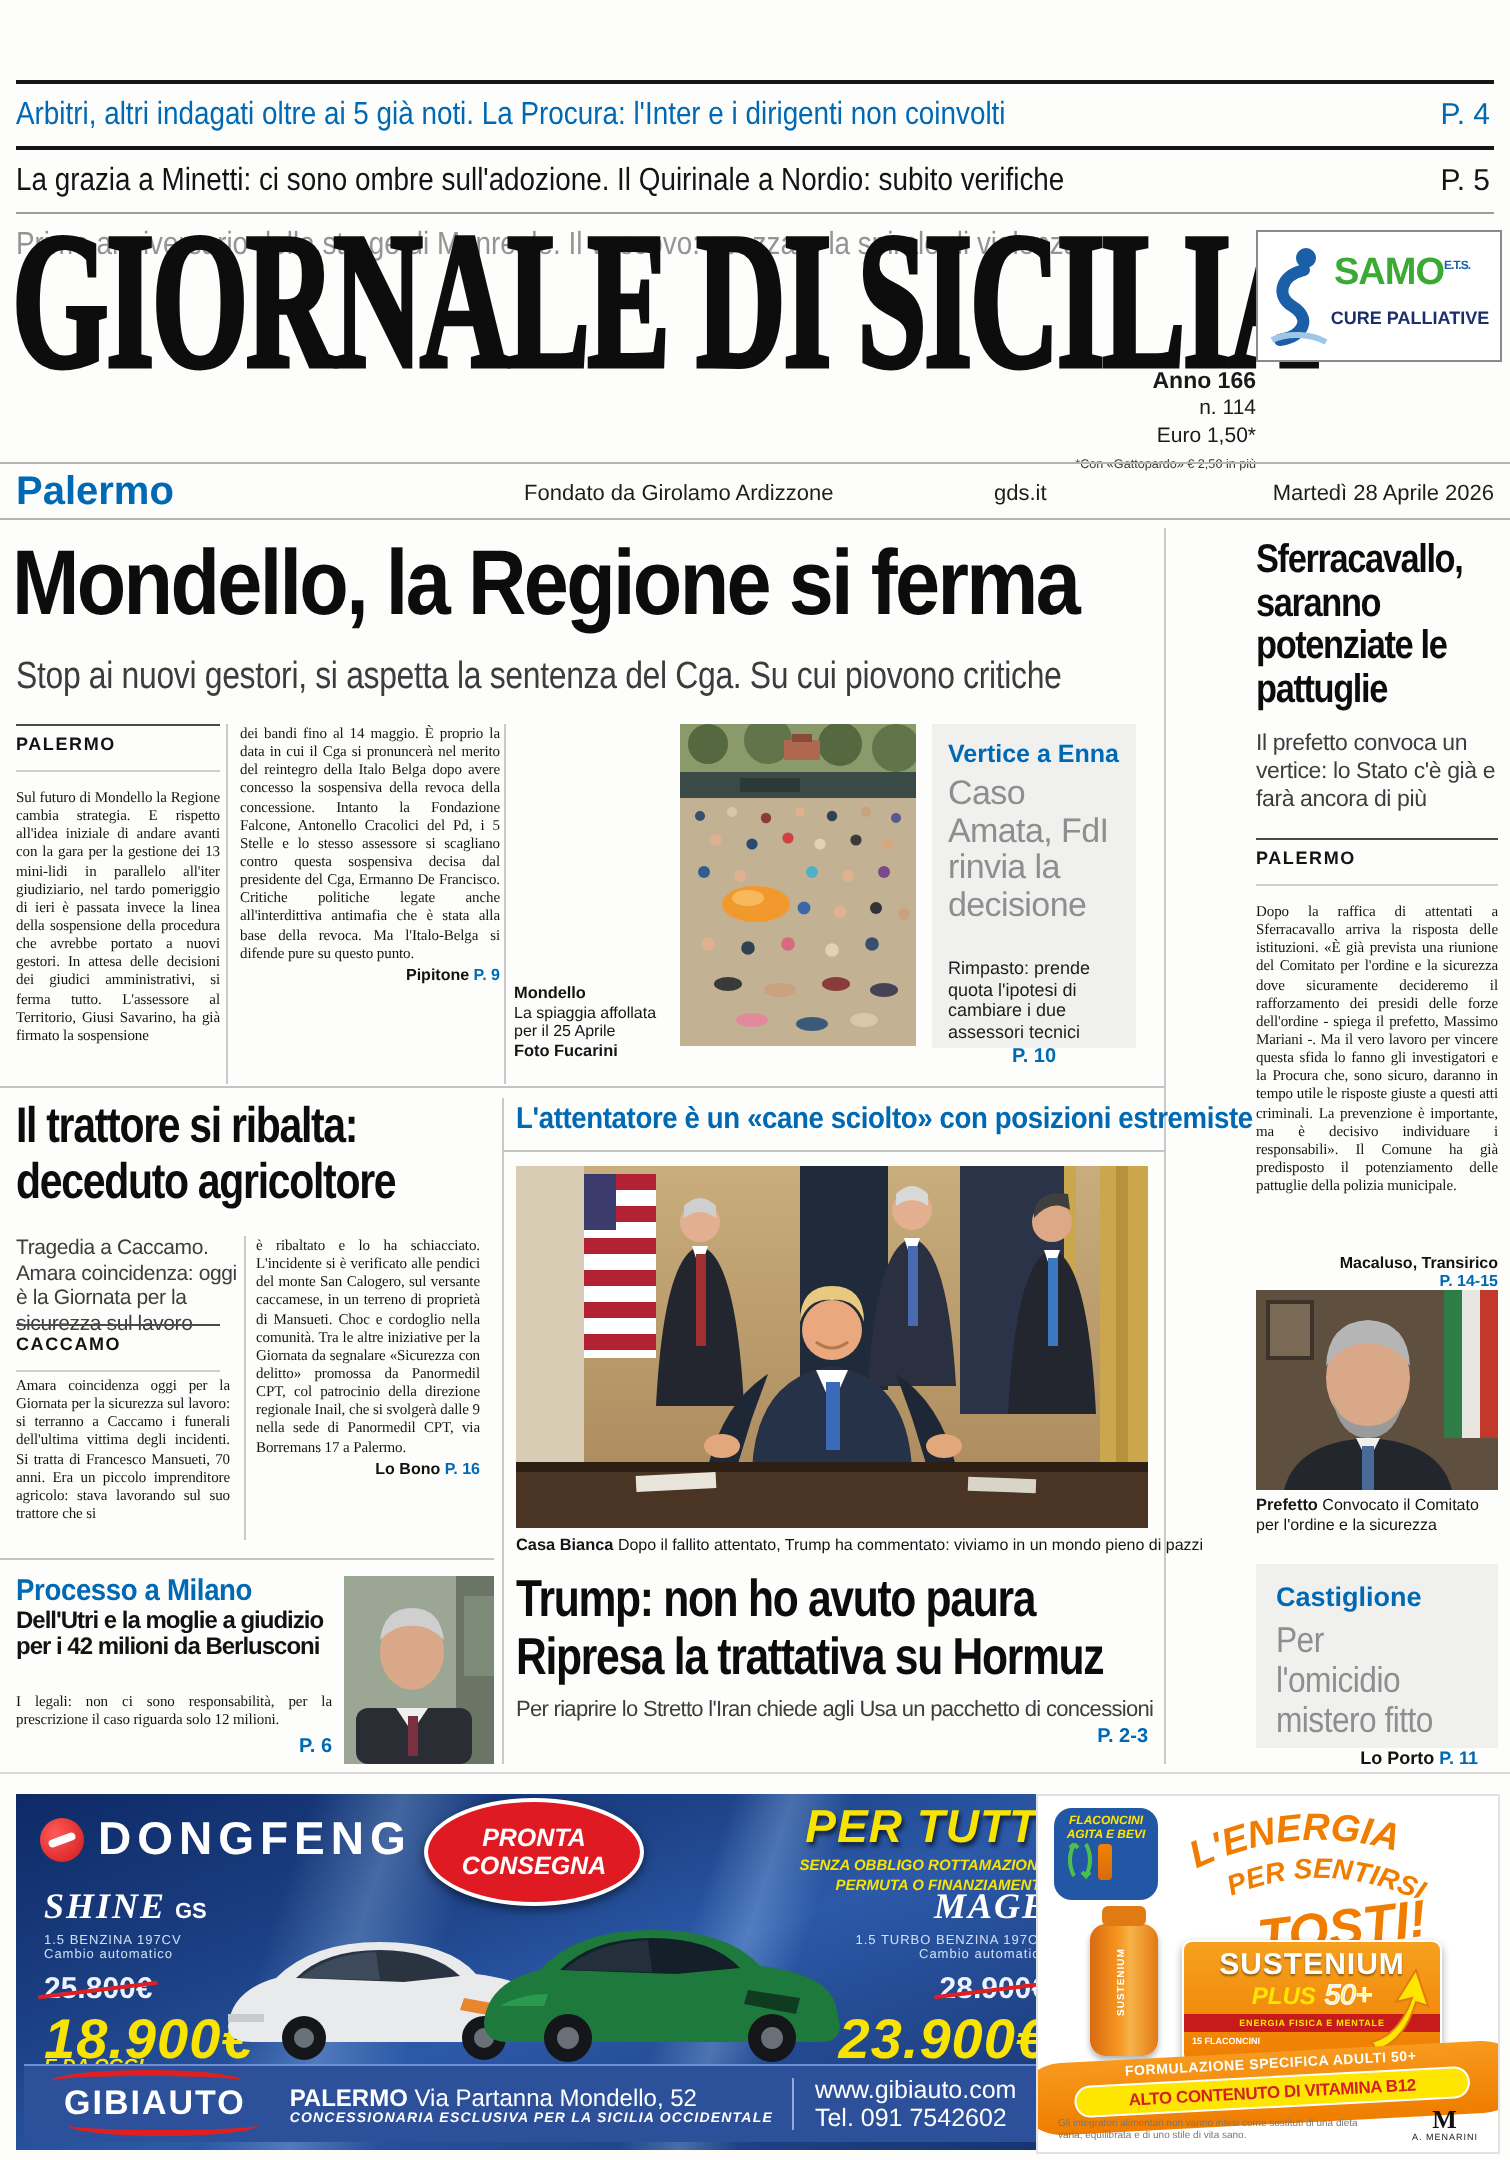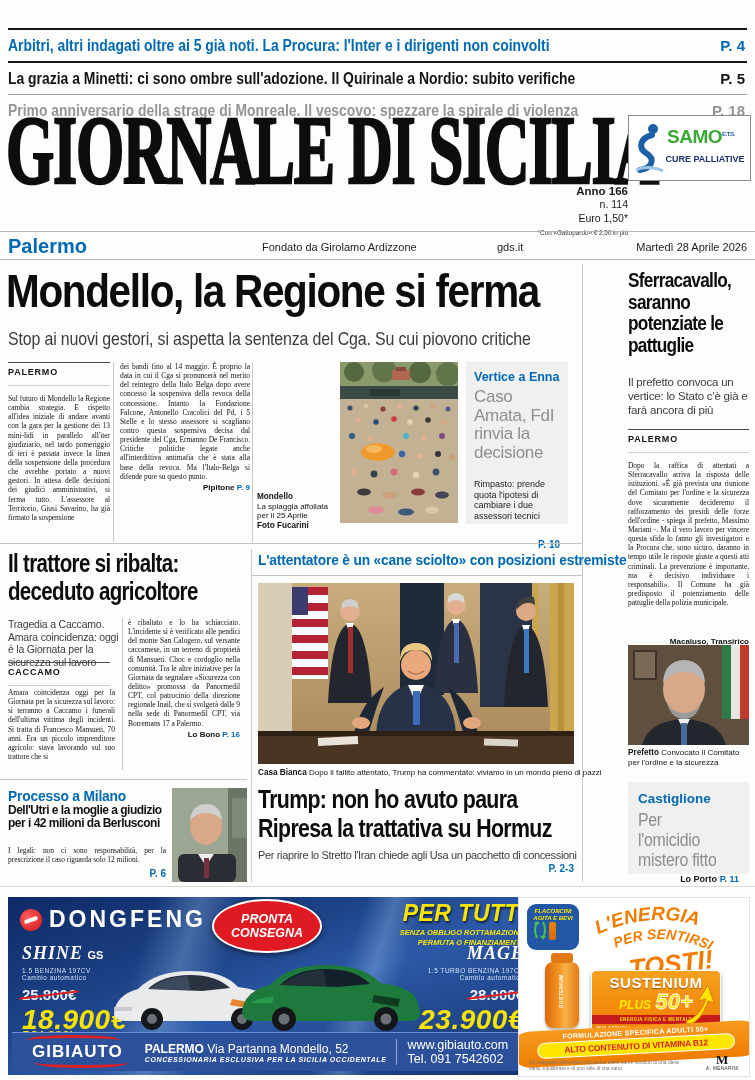--- a/index.html
+++ b/index.html
@@ -1,21 +1,21 @@
 <!DOCTYPE html>
 <html lang="it"><head>
 <meta charset="utf-8">
 <style>
   html,body{margin:0;padding:0;background:#e8e8e8;}
   #page{position:relative;width:755px;height:1080px;background:#fdfdfb;overflow:hidden;
         font-family:"Liberation Sans",sans-serif;color:#121212;}
   .abs{position:absolute;}
   .hr{position:absolute;border-top:1px solid #c4c4c4;}
   .vr{position:absolute;border-left:1px solid #c9c9c9;width:0;}
-  .teaser{position:absolute;left:8px;right:8px;height:33px;font-weight:bold;font-size:16px;}
+  .teaser{position:absolute;left:8px;right:8px;height:33px;font-weight:normal;font-size:16px;margin-top:12px;}
   .teaser .tx{position:absolute;left:0;top:7px;white-space:nowrap;transform:scaleX(.87);transform-origin:left;}
   .teaser .pg{position:absolute;right:2px;top:7px;font-size:15px;}
   .blue{color:#0069b4;}
   .gray{color:#949494;}
   .mast{font-family:"Liberation Serif",serif;font-weight:900;font-size:97px;line-height:.92;
         letter-spacing:-2px;color:#0d0d0d;-webkit-text-stroke:2.6px #0d0d0d;
         transform:scaleX(.64);transform-origin:left;white-space:nowrap;}
   .annoblk{text-align:right;font-size:10.5px;line-height:1.25;color:#1a1a1a;}
   .annoblk b{font-size:11.5px;}
   .note{font-size:6.3px;color:#333;}
@@ -191,21 +191,21 @@
       <ellipse cx="36" cy="148" rx="8" ry="3.5" fill="#e08a9a"></ellipse>
         <ellipse cx="66" cy="150" rx="8" ry="3.5" fill="#3a5a7a"></ellipse>
         <ellipse cx="92" cy="148" rx="7" ry="3.5" fill="#d8c7a8"></ellipse>
     </g>
   </svg>
 
   <div class="abs boxgray" style="left:466px;top:362px;width:102px;height:162px;padding:8px 8px 0;box-sizing:border-box;">
     <div style="font-size:12.5px;font-weight:bold;color:#0069b4;">Vertice a Enna</div>
     <div class="grayH" style="font-size:17px;line-height:1.1;margin-top:4px;">Caso Amata, FdI rinvia la decisione</div>
     <div style="font-size:9px;line-height:1.2;color:#1c1c1c;margin-top:16px;">Rimpasto: prende quota l'ipotesi di cambiare i due assessori tecnici</div>
-    <div class="pgref" style="font-size:10px;text-align:right;margin-top:17px;">P. 10</div>
+    <div class="pgref" style="font-size:10px;text-align:center;margin-top:1px;">P. 10</div>
   </div>
 
   <div class="hr" style="left:0;width:583px;top:543px;"></div>
   <div class="vr" style="left:582px;top:264px;height:618px;"></div>
   <div class="vr" style="left:251px;top:549px;height:333px;"></div>
 
   <div class="abs h2" style="left:8px;top:549px;font-size:25px;">Il trattore si ribalta:</div>
   <div class="abs h2" style="left:8px;top:577px;font-size:25px;">deceduto agricoltore</div>
   <div class="abs stand" style="left:8px;top:618px;width:112px;font-size:10.5px;line-height:1.2;">Tragedia a Caccamo. Amara coincidenza: oggi è la Giornata per la sicurezza sul lavoro</div>
   <div class="abs" style="left:8px;top:662px;width:102px;">
@@ -303,21 +303,21 @@
   <div class="abs cap" style="left:258px;top:768px;width:320px;white-space:nowrap;">
     <b>Casa Bianca</b> <span>Dopo il fallito attentato, Trump ha commentato: viviamo in un mondo pieno di pazzi</span>
   </div>
   <div class="abs h2" style="left:258px;top:784px;font-size:26px;">Trump: non ho avuto paura</div>
   <div class="abs h2" style="left:258px;top:813px;font-size:26px;">Ripresa la trattativa su Hormuz</div>
   <div class="abs stand" style="left:258px;top:849px;font-size:11px;white-space:nowrap;letter-spacing:-.35px;">Per riaprire lo Stretto l'Iran chiede agli Usa un pacchetto di concessioni</div>
   <div class="abs pgref" style="left:258px;top:863px;width:316px;text-align:right;font-size:10px;">P. 2-3</div>
 
   <div class="abs" style="left:628px;top:270px;width:121px;">
     <div class="h2" style="font-size:20px;line-height:1.08;white-space:normal;transform:scaleX(.86);">Sferracavallo, saranno potenziate le pattuglie</div>
-    <div class="stand" style="font-size:11.5px;line-height:1.18;margin-top:20px;">Il prefetto convoca un vertice: lo Stato c'è già e farà ancora di più</div>
+    <div class="stand" style="font-size:11.5px;line-height:1.18;margin-top:10px;">Il prefetto convoca un vertice: lo Stato c'è già e farà ancora di più</div>
     <div class="loc" style="margin-top:12px;">PALERMO</div>
     <div class="body" style="margin-top:8px;height:176px;overflow:hidden;">Dopo la raffica di attentati a Sferracavallo arriva la risposta delle istituzioni. «È già prevista una riunione del Comitato per l'ordine e la sicurezza dove sicuramente decideremo il rafforzamento dei presidi delle forze dell'ordine - spiega il prefetto, Massimo Mariani -. Ma il vero lavoro per vincere questa sfida lo fanno gli investigatori e la Procura che, sono sicuro, daranno in tempo utile le risposte giuste a questi atti criminali. La prevenzione è importante, ma è decisivo individuare i responsabili». Il Comune ha già predisposto il potenziamento delle pattuglie della polizia municipale.</div>
     <div class="byl"><span>Macaluso, Transirico</span><br><span class="pg pgref">P. 14-15</span></div>
   </div>
   <svg class="abs" style="left:628px;top:645px;" width="121" height="100" viewBox="0 0 121 100">
     <rect width="121" height="100" fill="#5f4f3f"></rect>
     <rect x="6" y="6" width="22" height="28" fill="#7a6a55" stroke="#3e332a" stroke-width="2"></rect>
     <rect x="94" width="9" height="74" fill="#2e7d46"></rect>
       <rect x="103" width="9" height="74" fill="#e8e6e0"></rect>
       <rect x="112" width="9" height="74" fill="#c0392b"></rect>
@@ -434,21 +434,21 @@
       </text>
       <text x="52" y="76" font-size="26" font-weight="bold" font-style="italic" fill="#f07c00" stroke="#fff" stroke-width="3" paint-order="stroke" transform="rotate(-7 85 70)" font-family="Liberation Sans,sans-serif">TOSTI!</text>
     </svg>
     <div class="susbottle">
       <div class="vtext">SUSTENIUM</div>
     </div>
     <div class="susbox">
       <div style="text-align:center;font-weight:900;font-size:15px;letter-spacing:.5px;text-shadow:0 1px 1px rgba(0,0,0,.4);margin-top:3px;">SUSTENIUM</div>
       <div style="text-align:center;margin-top:-2px;">
         <span style="font-style:italic;font-weight:900;font-size:12px;color:#ffe600;">PLUS</span>
-        <span style="font-style:italic;font-weight:700;font-size:22px;color:#ffe600;-webkit-text-stroke:.8px #fff;">50+</span>
+        <span style="font-style:italic;font-weight:400;font-size:14px;color:#ffe600;-webkit-text-stroke:.8px #fff;">50+</span>
       </div>
       <div style="background:#c61a1b;height:9px;font-size:4.5px;color:#ffe600;text-align:center;line-height:9px;font-weight:bold;letter-spacing:.4px;">ENERGIA FISICA E MENTALE</div>
       <div style="font-size:4.5px;color:#fff;margin:2px 0 0 4px;font-weight:bold;">15 FLACONCINI</div>
       <svg class="abs" style="right:4px;top:10px;" width="34" height="44" viewBox="0 0 34 44">
         <path d="M4 40 Q18 36 24 18 L16 20 L26 4 L32 22 L26 20 Q20 40 6 44Z" fill="#ffe600" stroke="#e07a12" stroke-width="1"></path>
       </svg>
     </div>
     <div class="swoosh">
       <div style="font-size:7px;font-weight:bold;color:#fff;padding-top:3px;letter-spacing:.3px;">FORMULAZIONE SPECIFICA ADULTI 50+</div>
       <div class="pill">ALTO CONTENUTO DI VITAMINA B12</div>

